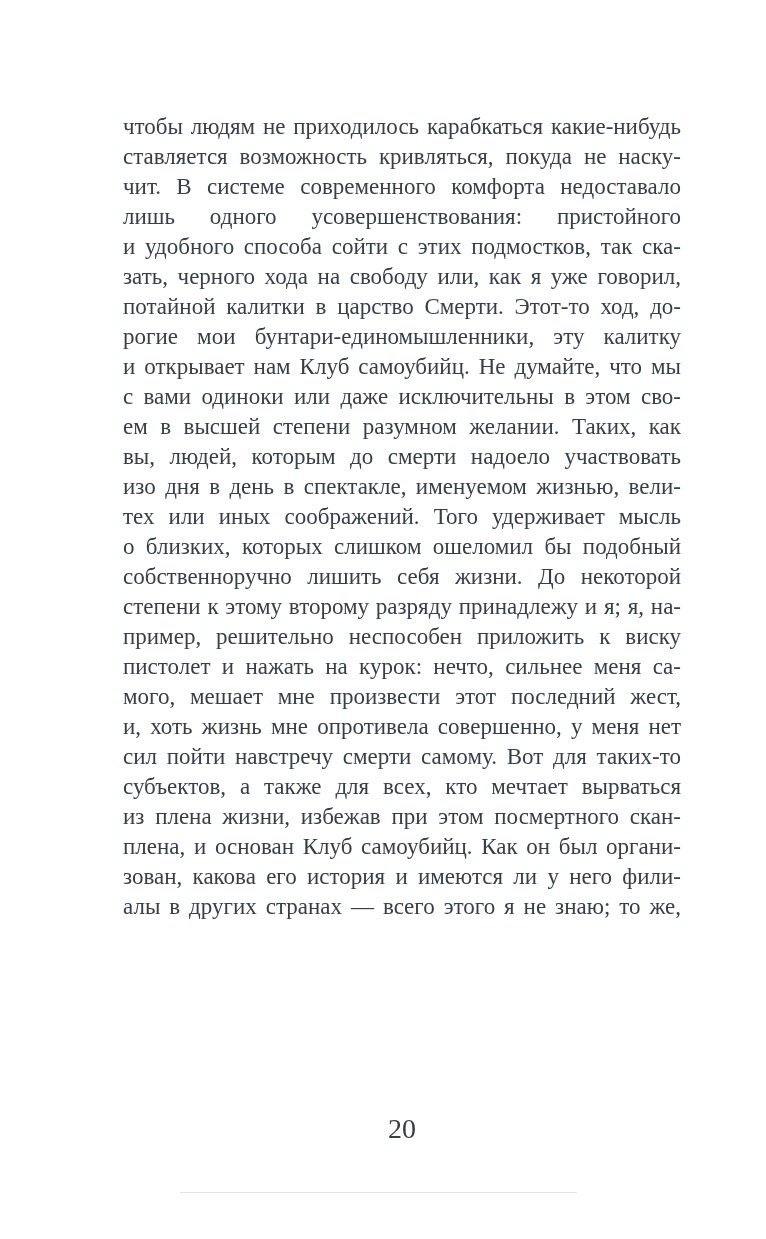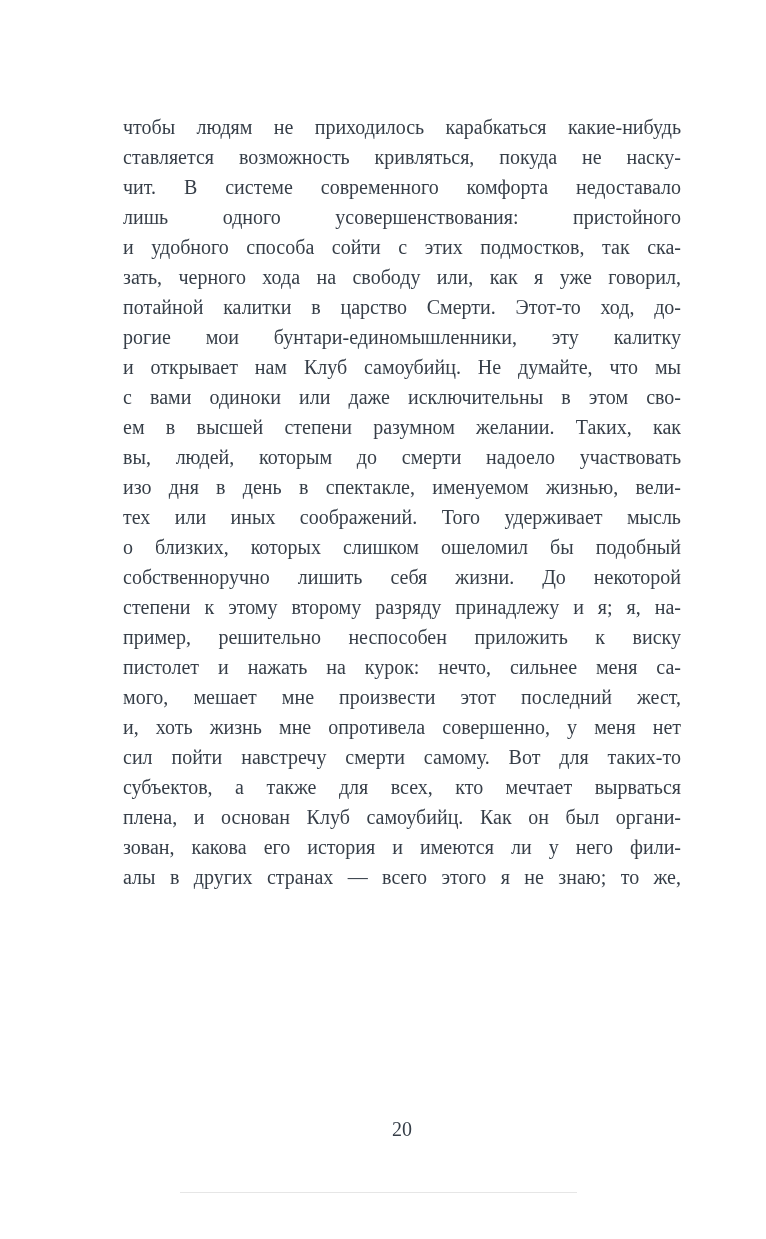--- a/index.html
+++ b/index.html
@@ -18,37 +18,37 @@
     position: absolute;
     inset: 0;
   }
   .page-text {
     position: absolute;
     left: 123px;
     top: 112px;
     width: 558px;
   }
   .text-line {
-    font-size: 20px;
+    font-size: 23px;
     line-height: 30px;
     height: 30px;
     overflow: hidden;
     color: var(--text-color, #363e48);
     text-align: justify;
     text-align-last: justify;
     text-justify: inter-word;
     white-space: normal;
   }
   .page-number {
     position: absolute;
     left: 123px;
     top: 1114px;
     width: 558px;
     text-align: center;
-    font-size: 20px;
+    font-size: 28px;
     line-height: 30px;
     color: var(--text-color, #363e48);
     font-family: Liberation Serif, serif;
   }
   .page-divider {
     position: absolute;
     left: 180px;
     top: 1192px;
     width: 397px;
     height: 1px;
@@ -77,20 +77,21 @@
     <div class="text-line">тех или иных соображений. Того удерживает мысль</div>
     <div class="text-line">о близких, которых слишком ошеломил бы подобный</div>
     <div class="text-line">собственноручно лишить себя жизни. До некоторой</div>
     <div class="text-line">степени к этому второму разряду принадлежу и я; я, на-</div>
     <div class="text-line">пример, решительно неспособен приложить к виску</div>
     <div class="text-line">пистолет и нажать на курок: нечто, сильнее меня са-</div>
     <div class="text-line">мого, мешает мне произвести этот последний жест,</div>
     <div class="text-line">и, хоть жизнь мне опротивела совершенно, у меня нет</div>
     <div class="text-line">сил пойти навстречу смерти самому. Вот для таких-то</div>
     <div class="text-line">субъектов, а также для всех, кто мечтает вырваться</div>
+    <div class="text-line">из плена жизни, избежав при этом посмертного скан-</div>
     <div class="text-line">плена, и основан Клуб самоубийц. Как он был органи-</div>
     <div class="text-line">зован, какова его история и имеются ли у него фили-</div>
     <div class="text-line">алы в других странах — всего этого я не знаю; то же,</div>
   </div>
 
   <div class="page-number">20</div>
 
   <div class="page-divider"></div>
 
 </div>

